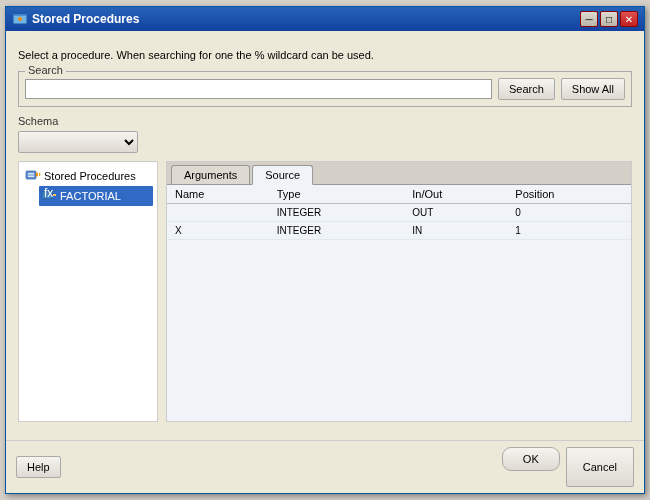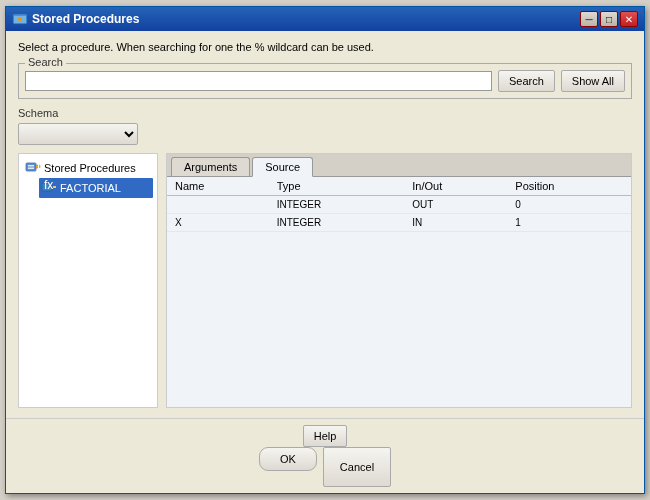--- a/index.html
+++ b/index.html
@@ -15,20 +15,21 @@
     }
 
     .window {
       width: 640px;
       height: 488px;
       background: #ece9d8;
       border: 1px solid #0055a5;
       box-shadow: 2px 2px 6px rgba(0,0,0,0.4);
       display: flex;
       flex-direction: column;
+      gap: 8px;
     }
 
     .title-bar {
       background: linear-gradient(to bottom, #2563b8 0%, #1241a0 100%);
       color: white;
       display: flex;
       align-items: center;
       padding: 3px 6px;
       height: 24px;
       gap: 4px;
@@ -267,21 +268,20 @@
       border-bottom: 1px solid #e0e8f0;
     }
 
     .footer-bar {
       display: flex;
       justify-content: space-between;
       align-items: center;
       padding: 6px 10px;
       flex-shrink: 0;
       border-top: 1px solid #ccc;
-      flex-direction: column;
     }
 
     .footer-right {
       display: flex;
       gap: 6px;
     }
 
     .btn-ok {
       height: 24px;
       padding: 0 20px;

